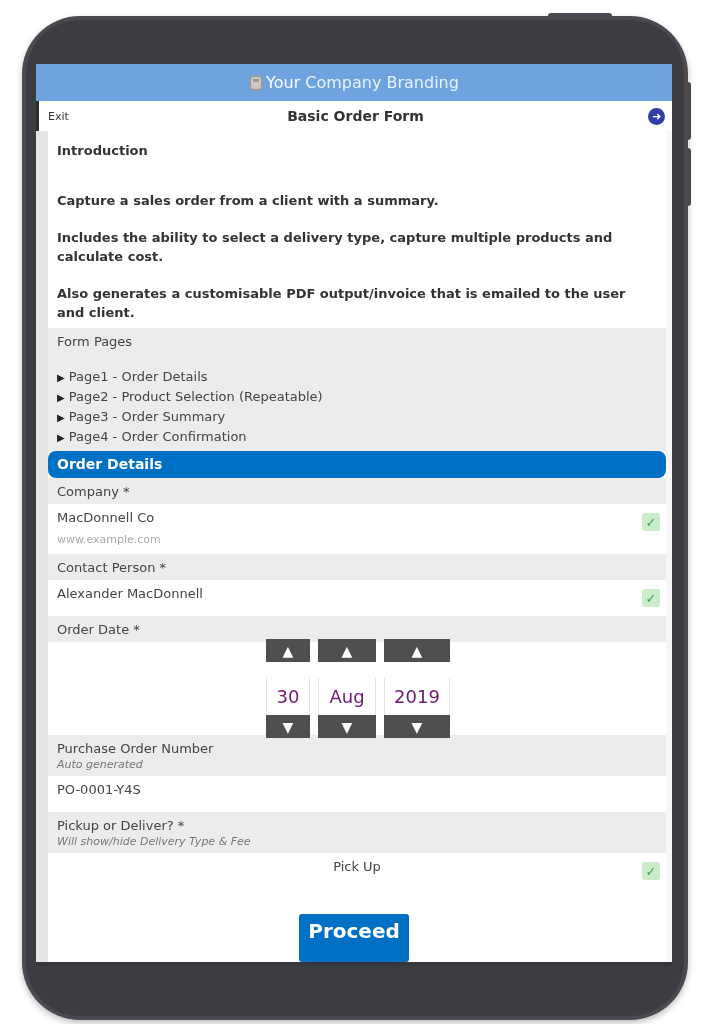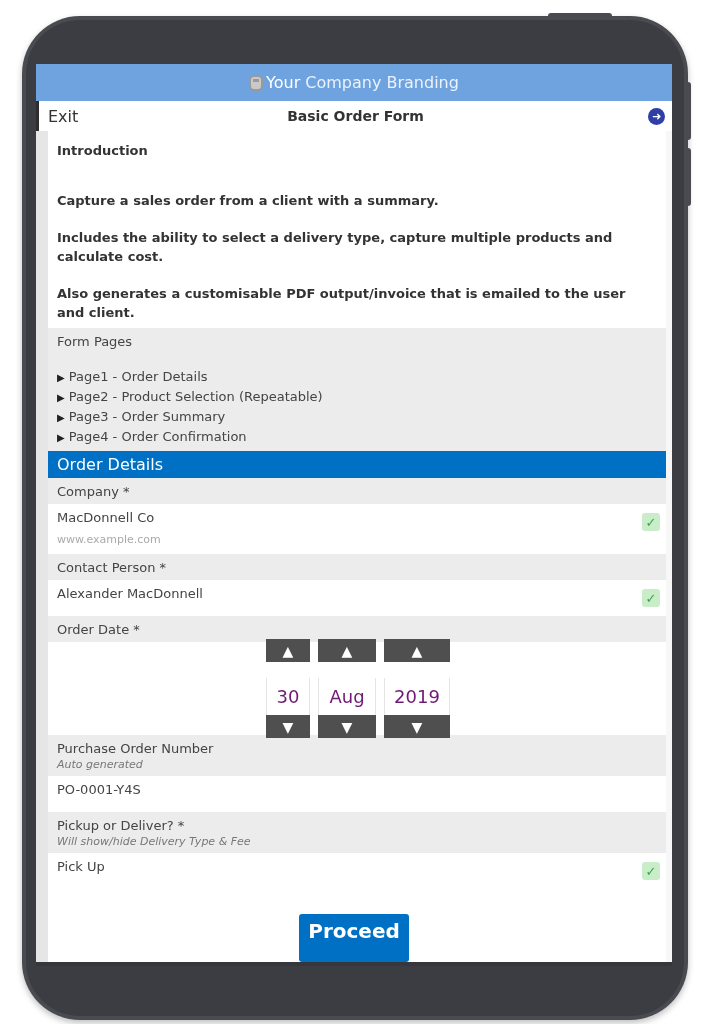--- a/index.html
+++ b/index.html
@@ -41,21 +41,21 @@
     .brand-bar .logo::after {
       content: ""; position: absolute; left: 2px; right: 2px; top: 2px; height: 3px; background: #9a9a9a;
     }
     .brand-bar .bold { font-weight: normal; color: #ffffff; margin-right: 5px; }
     .title-bar {
       height: 30px; background: #ffffff; position: relative;
       display: flex; align-items: center; justify-content: center;
       border-left: 3px solid #2d2d2d;
     }
     .title-bar .exit {
-      position: absolute; left: 9px; font-size: 16px; color: #333; cursor: pointer;
+      position: absolute; left: 9px; font-size: 11px; color: #333; cursor: pointer;
     }
     .title-bar .title { font-size: 14px; font-weight: bold; color: #333; }
     .title-bar .next-btn {
       position: absolute; right: 7px; top: 7px; width: 17px; height: 17px;
       border-radius: 50%; background: #2e3fa8; color: #fff;
       display: flex; align-items: center; justify-content: center;
       font-size: 11px; font-weight: bold; cursor: pointer;
     }
     .content {
       position: absolute; left: 0; top: 67px; right: 0; bottom: 0;
@@ -67,22 +67,22 @@
     .panel { position: relative; background: #ffffff; }
     .intro { padding: 10px 9px 6px 9px; color: #333; font-size: 13px; font-weight: bold; }
     .intro p { margin-bottom: 18px; line-height: 19px; }
     .intro p:last-child { margin-bottom: 0; }
     .intro p.heading { margin-bottom: 31px; }
     .pages-box { background: #ececec; padding: 6px 9px 4px 9px; color: #444; font-size: 13px; }
     .pages-box .label { margin-bottom: 18px; }
     .pages-box li { list-style: none; line-height: 19px; }
     .pages-box li .tri { font-size: 10px; margin-right: 4px; color: #222; }
     .section-header {
-      background: #0070c5; color: #ffffff; font-weight: normal; font-size: 16px;
-      height: 27px; line-height: 27px; padding-left: 9px;
+      background: #0070c5; color: #ffffff; font-weight: bold; font-size: 14px;
+      height: 27px; line-height: 27px; padding-left: 9px; border-radius: 8px;
     }
     .field-label { background: #ececec; color: #444; font-size: 13px; padding: 6px 9px 5px 9px; }
     .field-label .hint { font-size: 11px; font-style: italic; color: #777; margin-top: 2px; }
     .field-input {
       background: #ffffff; position: relative; padding: 6px 9px; font-size: 13px; color: #444; min-height: 36px;
     }
     .field-input .placeholder { font-size: 11px; color: #aaa; margin-top: 8px; }
     .check {
       position: absolute; right: 6px; width: 18px; height: 18px; background: #c9ecc9;
       border-radius: 3px; color: #3aa64a; font-size: 13px; font-weight: bold;
@@ -199,21 +199,21 @@
         <div class="hint">Auto generated</div>
       </div>
       <div class="field-input" style="height:34px;">
         <div>PO-0001-Y4S</div>
       </div>
 
       <div class="field-label">
         <div>Pickup or Deliver? *</div>
         <div class="hint">Will show/hide Delivery Type &amp; Fee</div>
       </div>
-      <div class="field-input" style="height:150px;">
+      <div class="field-input" style="height:150px;text-align:center;">
         <div>Pick Up</div>
         <span class="check" style="top:9px;">✓</span>
       </div>
     </div>
   </div>
 
   <div class="proceed-wrap">
     <div class="proceed">Proceed</div>
   </div>
 </div>

